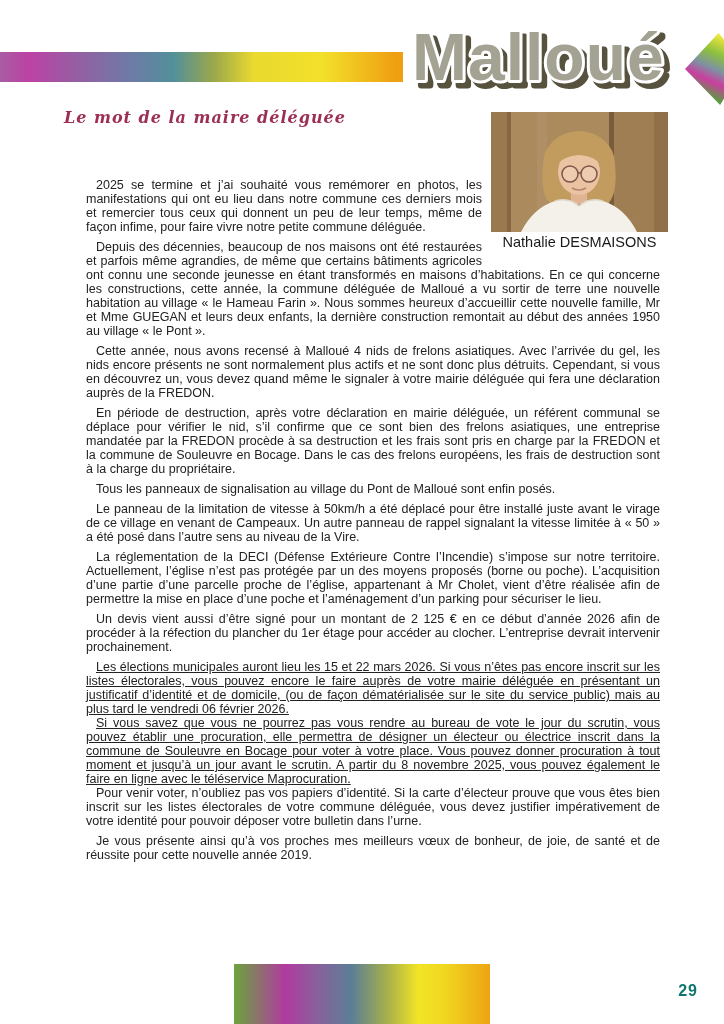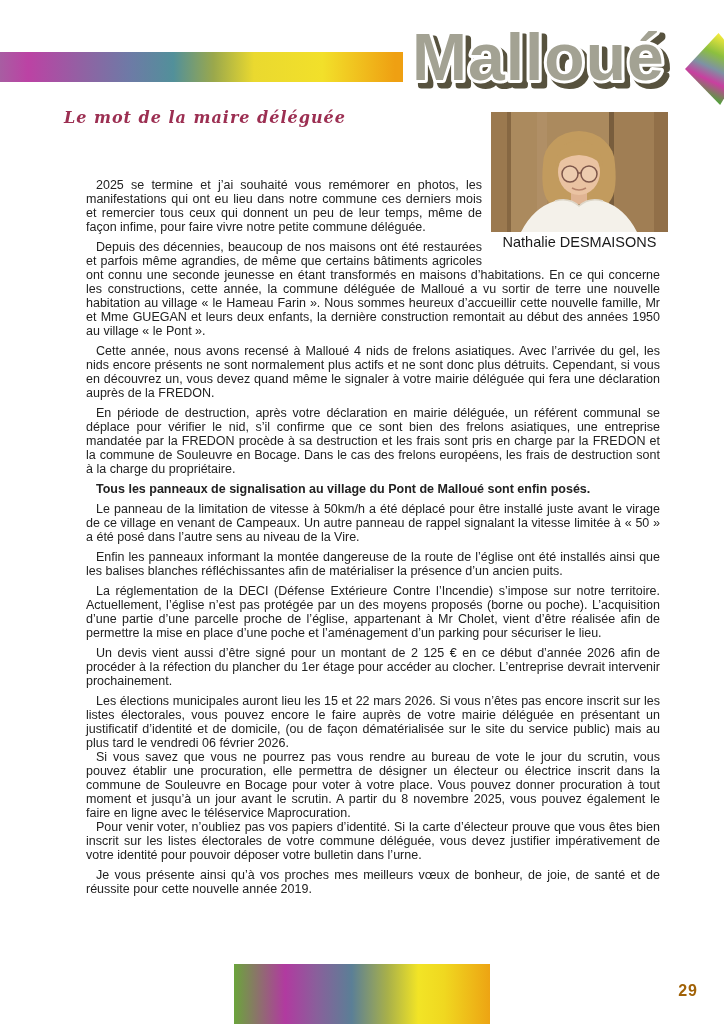--- a/index.html
+++ b/index.html
@@ -35,32 +35,32 @@
     font-size:12.5px;line-height:14px;text-align:justify;color:#222222;
   }
   .photo-spacer{float:right;width:178px;height:88px;}
   .figure{position:absolute;top:-66px;right:-8px;width:177px;margin:0;}
   .figure svg{display:block;}
   .caption{
     text-align:center;font-size:14.5px;margin-top:3px;color:#1a1a1a;
     white-space:nowrap;text-indent:0;
   }
   .para{margin:0 0 6px 18px;text-indent:10px;}
-  .para.tight{margin-bottom:0;}
-  .para.bold{font-weight:bold;}
+  .para.tight{margin-bottom:0;text-decoration:underline;}
+  .para.bold{font-weight:normal;}
   
   .bottom-bar{
     position:absolute;left:234px;top:964px;width:256px;height:60px;
     background:linear-gradient(90deg,
       #6ba43c 0%, #b13aa0 20%, #8a5f9b 32%, #5b7f96 46%,
       #a8b04a 60%, #f2e426 72%, #f0d820 82%, #eda413 100%);
   }
   .page-number{
     position:absolute;right:26px;top:982px;font-weight:bold;
-    font-size:16px;color:#a16207;letter-spacing:1px;
+    font-size:16px;color:#0f766e;letter-spacing:1px;
   }
 </style>
 </head>
 <body>
 
 <div class="page">
 
   <div class="top-bar"></div>
 
   <div class="logo-wrap">
@@ -110,21 +110,20 @@
     </figure>
 
     <div class="photo-spacer"></div>
 
     <p class="para">2025 se termine et j’ai souhaité vous remémorer en photos, les manifestations qui ont eu lieu dans notre commune ces derniers mois et remercier tous ceux qui donnent un peu de leur temps, même de façon infime, pour faire vivre notre petite commune déléguée.</p>
     <p class="para">Depuis des décennies, beaucoup de nos maisons ont été restaurées et parfois même agrandies, de même que certains bâtiments agricoles ont connu une seconde jeunesse en étant transformés en maisons d’habitations. En ce qui concerne les constructions, cette année, la commune déléguée de Malloué a vu sortir de terre une nouvelle habitation au village « le Hameau Farin ». Nous sommes heureux d’accueillir cette nouvelle famille, Mr et Mme GUEGAN et leurs deux enfants, la dernière construction remontait au début des années 1950 au village « le Pont ».</p>
     <p class="para">Cette année, nous avons recensé à Malloué 4 nids de frelons asiatiques. Avec l’arrivée du gel, les nids encore présents ne sont normalement plus actifs et ne sont donc plus détruits. Cependant, si vous en découvrez un, vous devez quand même le signaler à votre mairie déléguée qui fera une déclaration auprès de la FREDON.</p>
     <p class="para">En période de destruction, après votre déclaration en mairie déléguée, un référent communal se déplace pour vérifier le nid, s’il confirme que ce sont bien des frelons asiatiques, une entreprise mandatée par la FREDON procède à sa destruction et les frais sont pris en charge par la FREDON et la commune de Souleuvre en Bocage. Dans le cas des frelons européens, les frais de destruction sont à la charge du propriétaire.</p>
     <p class="para bold">Tous les panneaux de signalisation au village du Pont de Malloué sont enfin posés.</p>
     <p class="para">Le panneau de la limitation de vitesse à 50km/h a été déplacé pour être installé juste avant le virage de ce village en venant de Campeaux. Un autre panneau de rappel signalant la vitesse limitée à « 50 » a été posé dans l’autre sens au niveau de la Vire.</p>
-    <p class="para">Enfin les panneaux informant la montée dangereuse de la route de l’église ont été installés ainsi que les balises blanches réfléchissantes afin de matérialiser la présence d’un ancien puits.</p>
     <p class="para">La réglementation de la DECI (Défense Extérieure Contre l’Incendie) s’impose sur notre territoire. Actuellement, l’église n’est pas protégée par un des moyens proposés (borne ou poche). L’acquisition d’une partie d’une parcelle proche de l’église, appartenant à Mr Cholet, vient d’être réalisée afin de permettre la mise en place d’une poche et l’aménagement d’un parking pour sécuriser le lieu.</p>
     <p class="para">Un devis vient aussi d’être signé pour un montant de 2 125 € en ce début d’année 2026 afin de procéder à la réfection du plancher du 1er étage pour accéder au clocher. L’entreprise devrait intervenir prochainement.</p>
     <p class="para tight">Les élections municipales auront lieu les 15 et 22 mars 2026. Si vous n’êtes pas encore inscrit sur les listes électorales, vous pouvez encore le faire auprès de votre mairie déléguée en présentant un justificatif d’identité et de domicile, (ou de façon dématérialisée sur le site du service public) mais au plus tard le vendredi 06 février 2026.</p>
     <p class="para tight">Si vous savez que vous ne pourrez pas vous rendre au bureau de vote le jour du scrutin, vous pouvez établir une procuration, elle permettra de désigner un électeur ou électrice inscrit dans la commune de Souleuvre en Bocage pour voter à votre place. Vous pouvez donner procuration à tout moment et jusqu’à un jour avant le scrutin. A partir du 8 novembre 2025, vous pouvez également le faire en ligne avec le téléservice Maprocuration.</p>
     <p class="para">Pour venir voter, n’oubliez pas vos papiers d’identité. Si la carte d’électeur prouve que vous êtes bien inscrit sur les listes électorales de votre commune déléguée, vous devez justifier impérativement de votre identité pour pouvoir déposer votre bulletin dans l’urne.</p>
     <p class="para">Je vous présente ainsi qu’à vos proches mes meilleurs vœux de bonheur, de joie, de santé et de réussite pour cette nouvelle année 2019.</p>
   </div>
 
   <div class="bottom-bar"></div>
 

